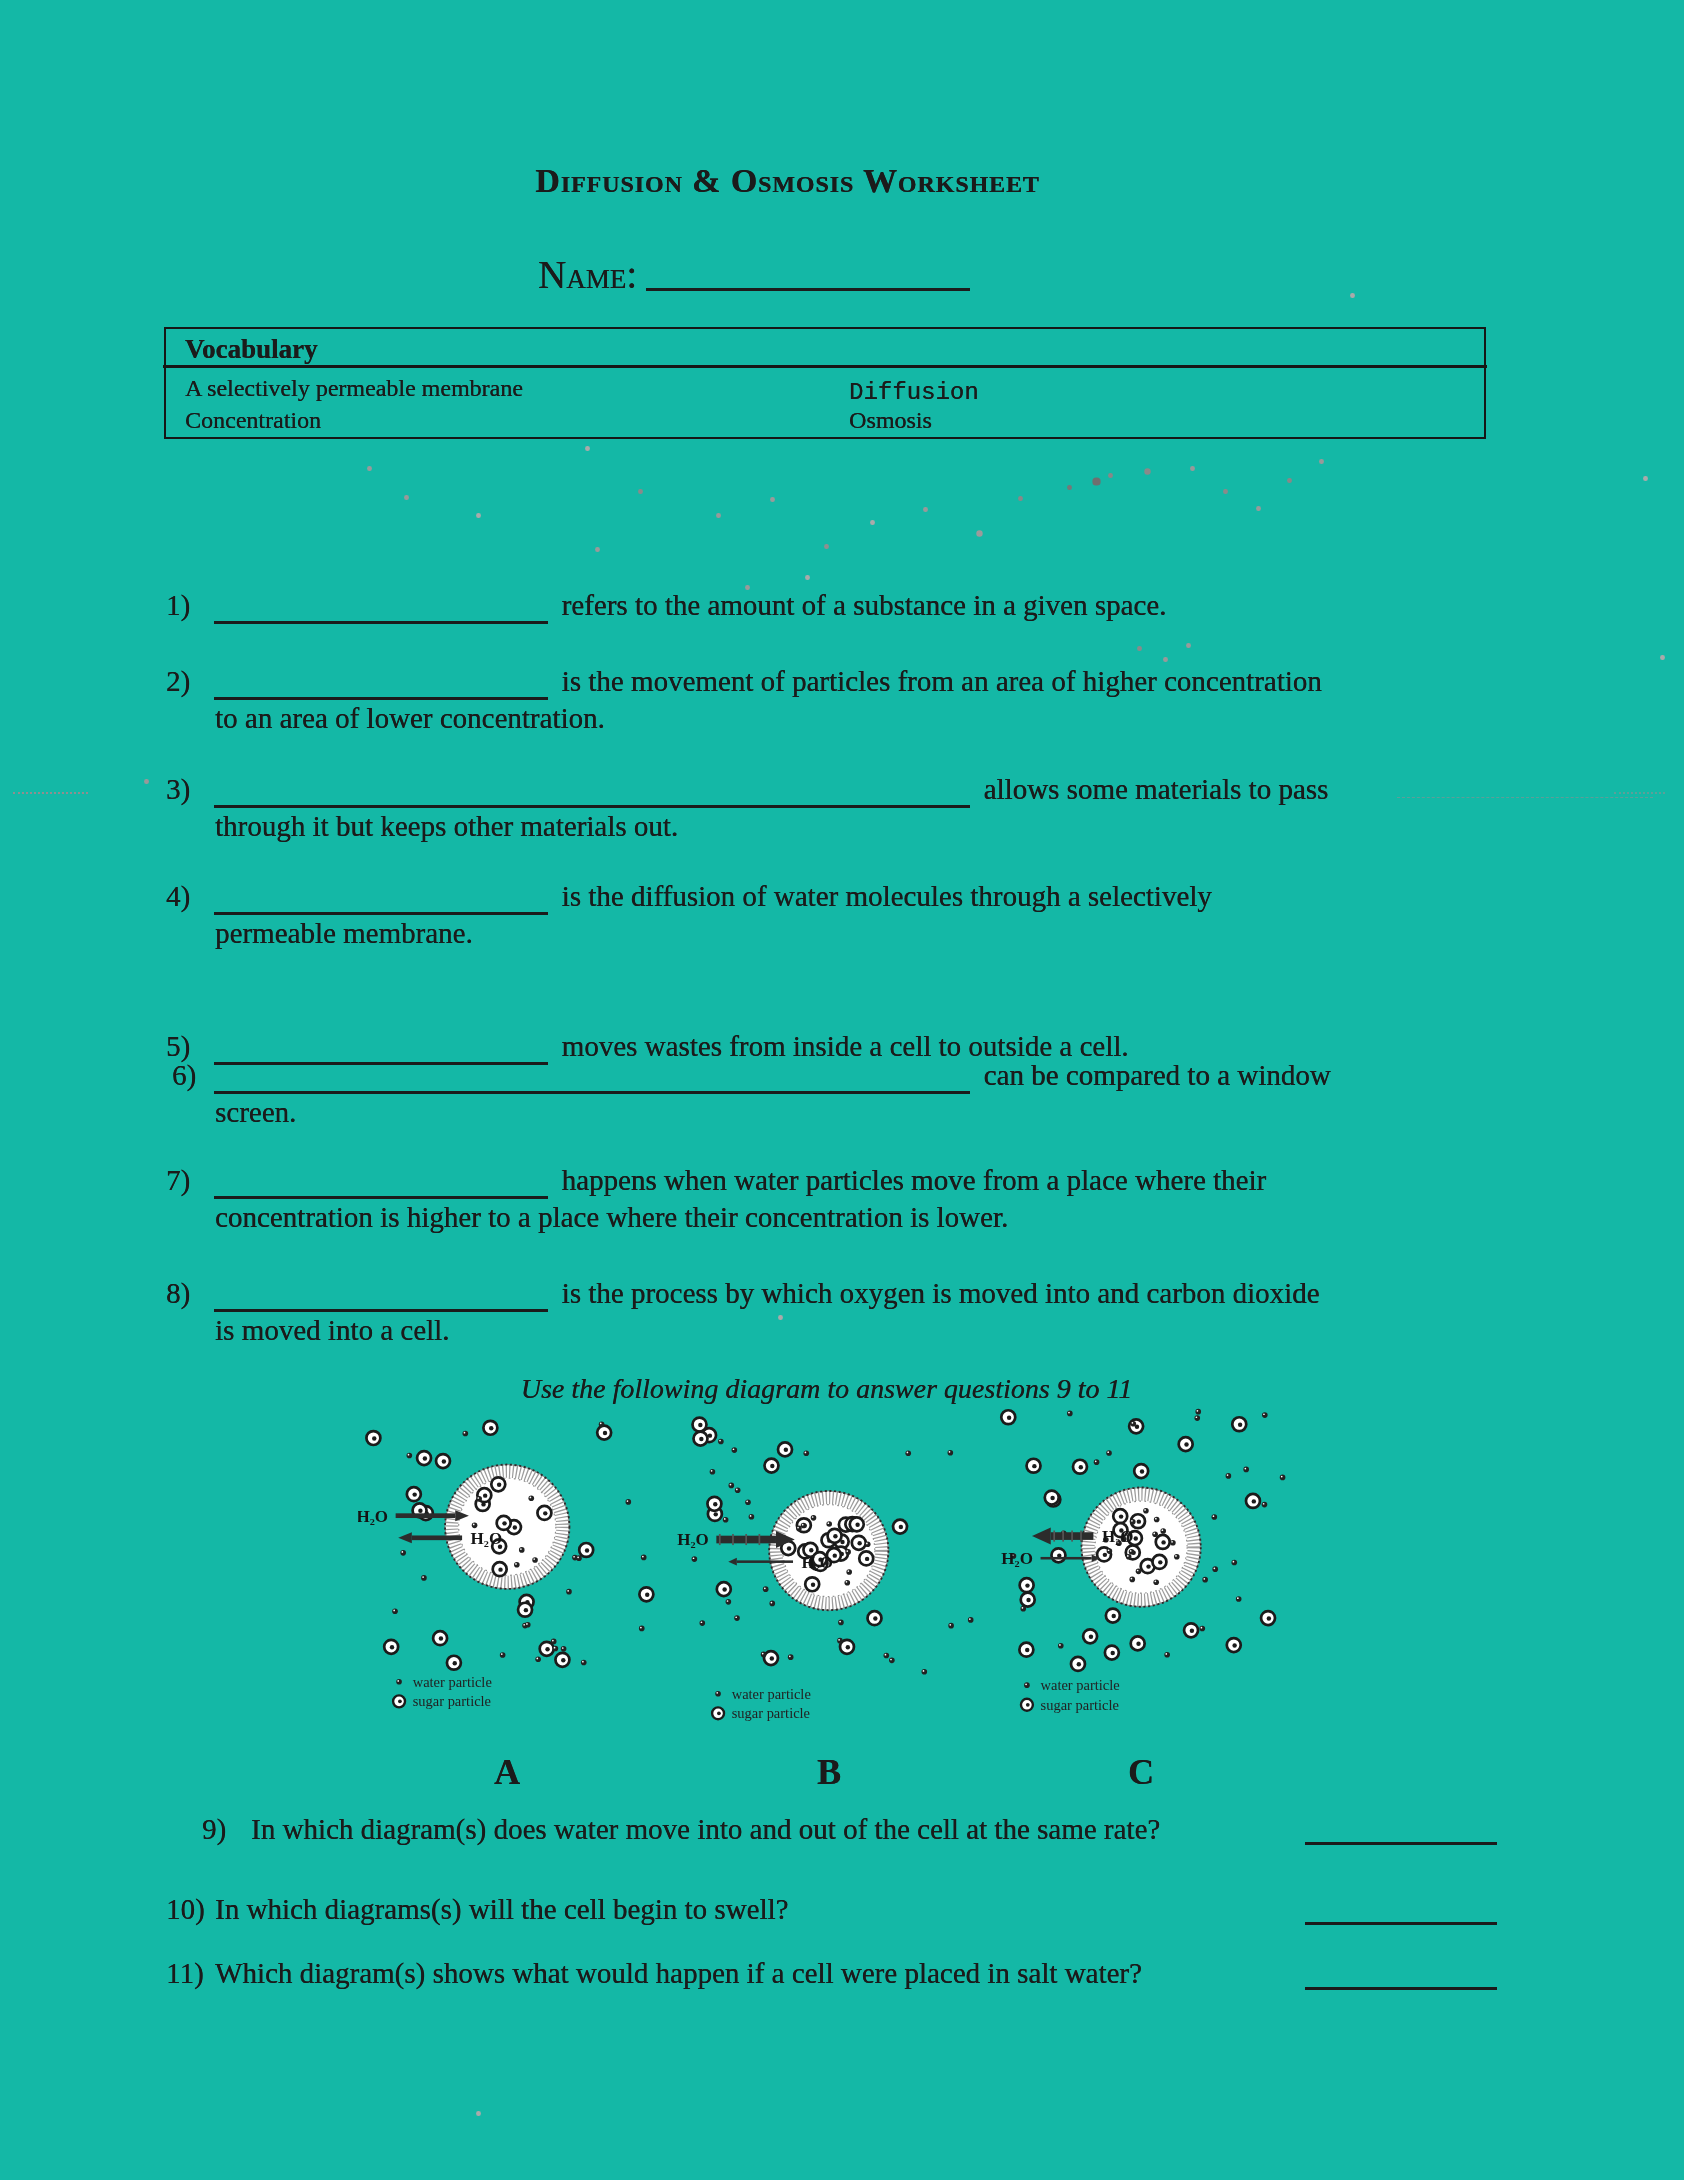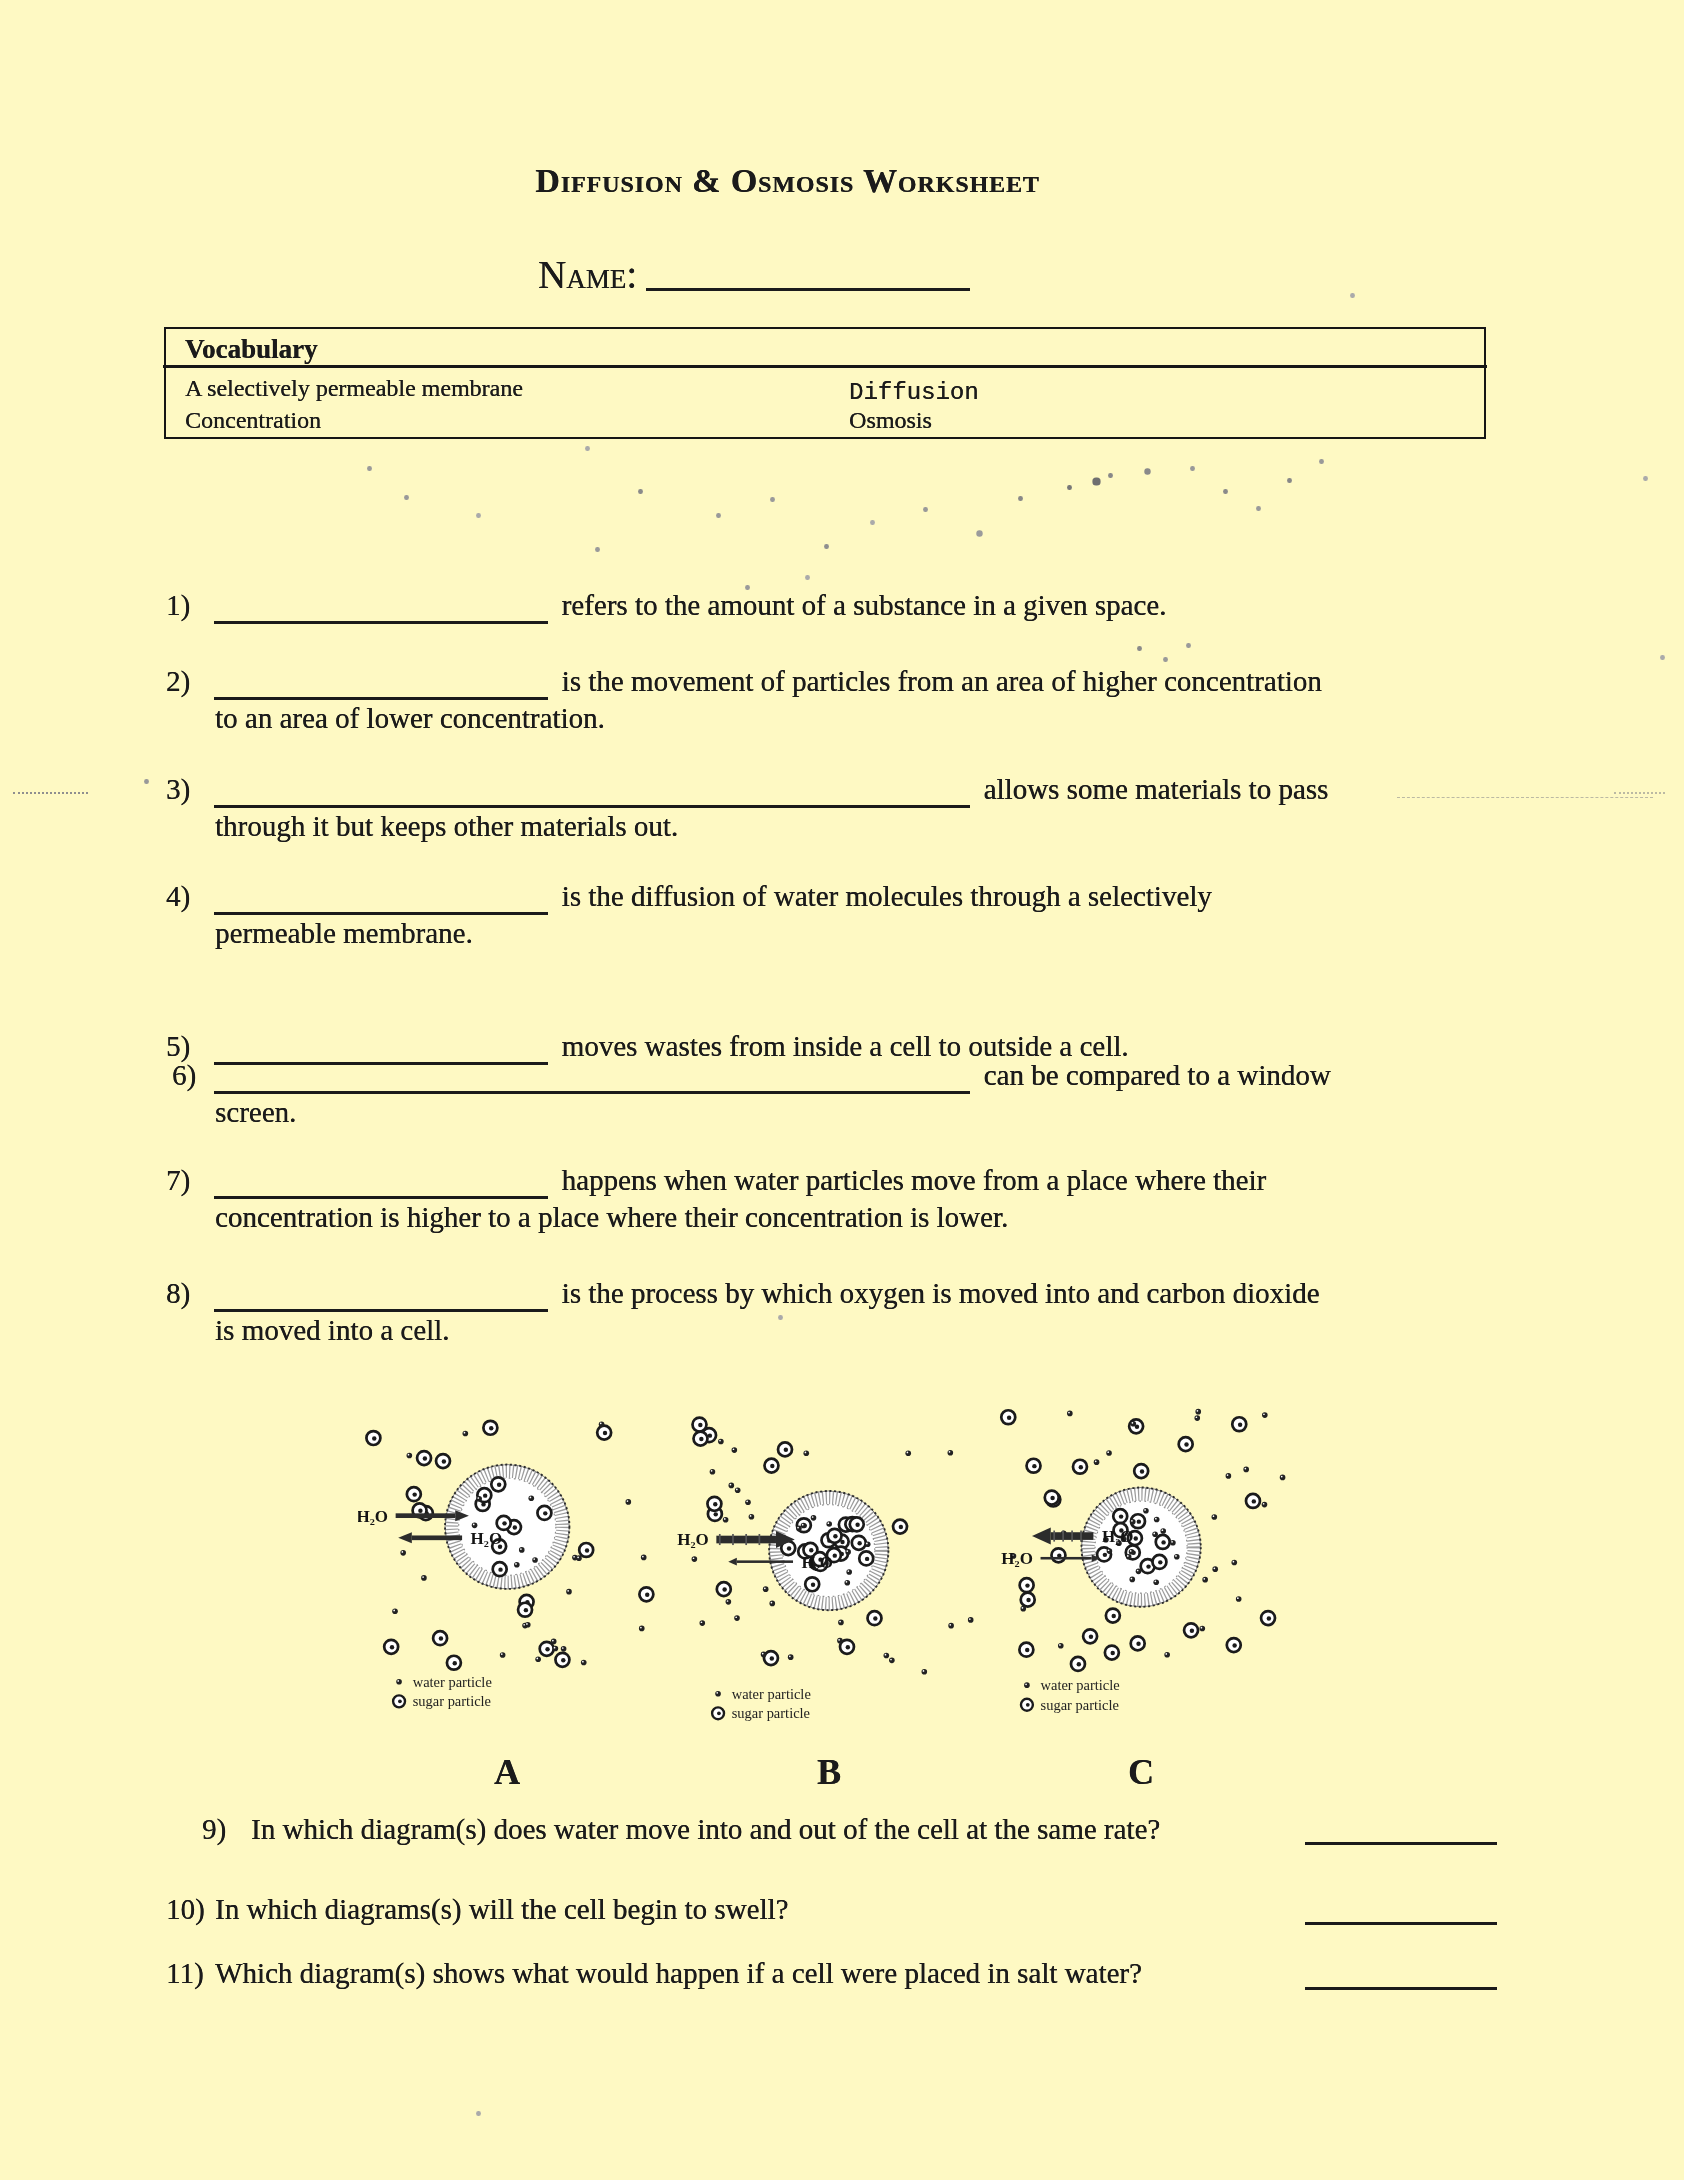--- a/index.html
+++ b/index.html
@@ -1,19 +1,19 @@
 <!DOCTYPE html>
 <html style="font-size:13.6px"><head>
 <meta charset="utf-8">
 <style>
   html,body{margin:0;padding:0;background:#e8e8e8;}
   .page{
     position:relative;
     width:1685px;height:2181px;
-    background:#fef9c3;
+    background:#14b8a6;
     font-family:"Liberation Serif","DejaVu Serif",serif;
     color:#1b1b1b;
     overflow:hidden;
   }
   .txt{ text-shadow:0.3px 0 currentColor; }
   .title{
     position:absolute;left:447px;top:162px;width:681px;
     text-align:center;font-size:34px;font-weight:bold;
     font-variant:small-caps;letter-spacing:0.9px;margin:0;
   }
@@ -110,20 +110,21 @@
       <div class="q-row" style="top: 589px;"><span class="q-num txt">1)</span><span class="q-blank" style="width: 334px;"></span><span class="q-text txt">refers to the amount of a substance in a given space.</span></div>
       <div class="q-row" style="top: 665px;"><span class="q-num txt">2)</span><span class="q-blank" style="width: 334px;"></span><span class="q-text txt">is the movement of particles from an area of higher concentration</span><div class="q-line2 txt">to an area of lower concentration.</div></div>
       <div class="q-row" style="top: 773px;"><span class="q-num txt">3)</span><span class="q-blank" style="width: 756px;"></span><span class="q-text txt">allows some materials to pass</span><div class="q-line2 txt">through it but keeps other materials out.</div></div>
       <div class="q-row" style="top: 880px;"><span class="q-num txt">4)</span><span class="q-blank" style="width: 334px;"></span><span class="q-text txt">is the diffusion of water molecules through a selectively</span><div class="q-line2 txt">permeable membrane.</div></div>
       <div class="q-row" style="top: 1030px;"><span class="q-num txt">5)</span><span class="q-blank" style="width: 334px;"></span><span class="q-text txt">moves wastes from inside a cell to outside a cell.</span></div>
       <div class="q-row" style="top: 1059px; text-align: center;"><span class="q-num txt">6)</span><span class="q-blank" style="width: 756px;"></span><span class="q-text txt">can be compared to a window</span><div class="q-line2 txt">screen.</div></div>
       <div class="q-row" style="top: 1164px;"><span class="q-num txt">7)</span><span class="q-blank" style="width: 334px;"></span><span class="q-text txt">happens when water particles move from a place where their</span><div class="q-line2 txt">concentration is higher to a place where their concentration is lower.</div></div>
       <div class="q-row" style="top: 1277px;"><span class="q-num txt">8)</span><span class="q-blank" style="width: 334px;"></span><span class="q-text txt">is the process by which oxygen is moved into and carbon dioxide</span><div class="q-line2 txt">is moved into a cell.</div></div>
     </div>
 
+  <div class="diagram-heading txt">Use the following diagram to answer questions 9 to 11</div>
 
   <div id="diagrams">
       <svg width="307" height="322" viewBox="0 0 360 378" class="dg-svg" style="left: 358px; top: 1416px;">
         <g>
           <circle cx="175" cy="130" r="73" fill="#fff" stroke="#777" stroke-width="1"></circle>
           <circle cx="175" cy="130" r="65" fill="none" stroke="#4a4a4a" stroke-width="15" stroke-dasharray="1.5 2.5" opacity="0.55"></circle>
           <circle cx="175" cy="130" r="73" fill="none" stroke="#2c2c2c" stroke-width="2.2" stroke-dasharray="2.5 3"></circle>
           <circle cx="175" cy="130" r="57" fill="none" stroke="#444" stroke-width="1.3" stroke-dasharray="2 4" opacity="0.6"></circle>
         </g>
         <g>

